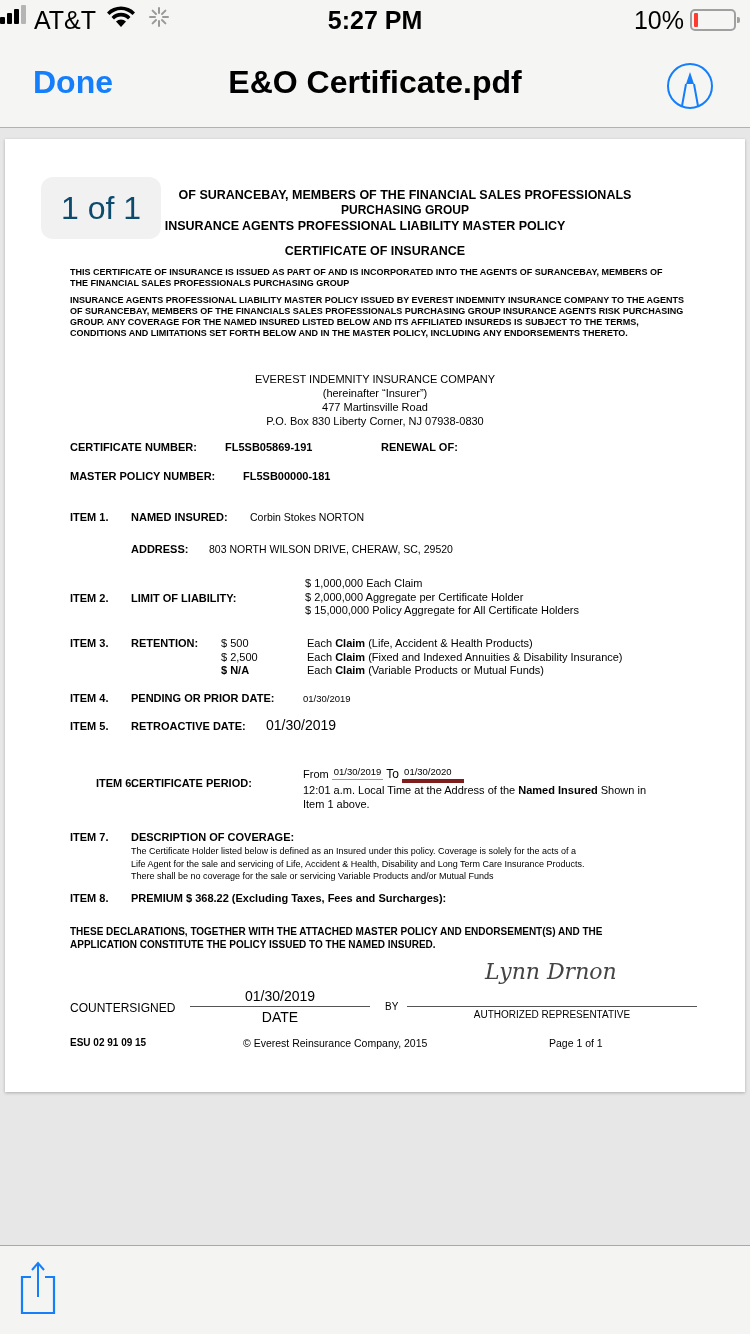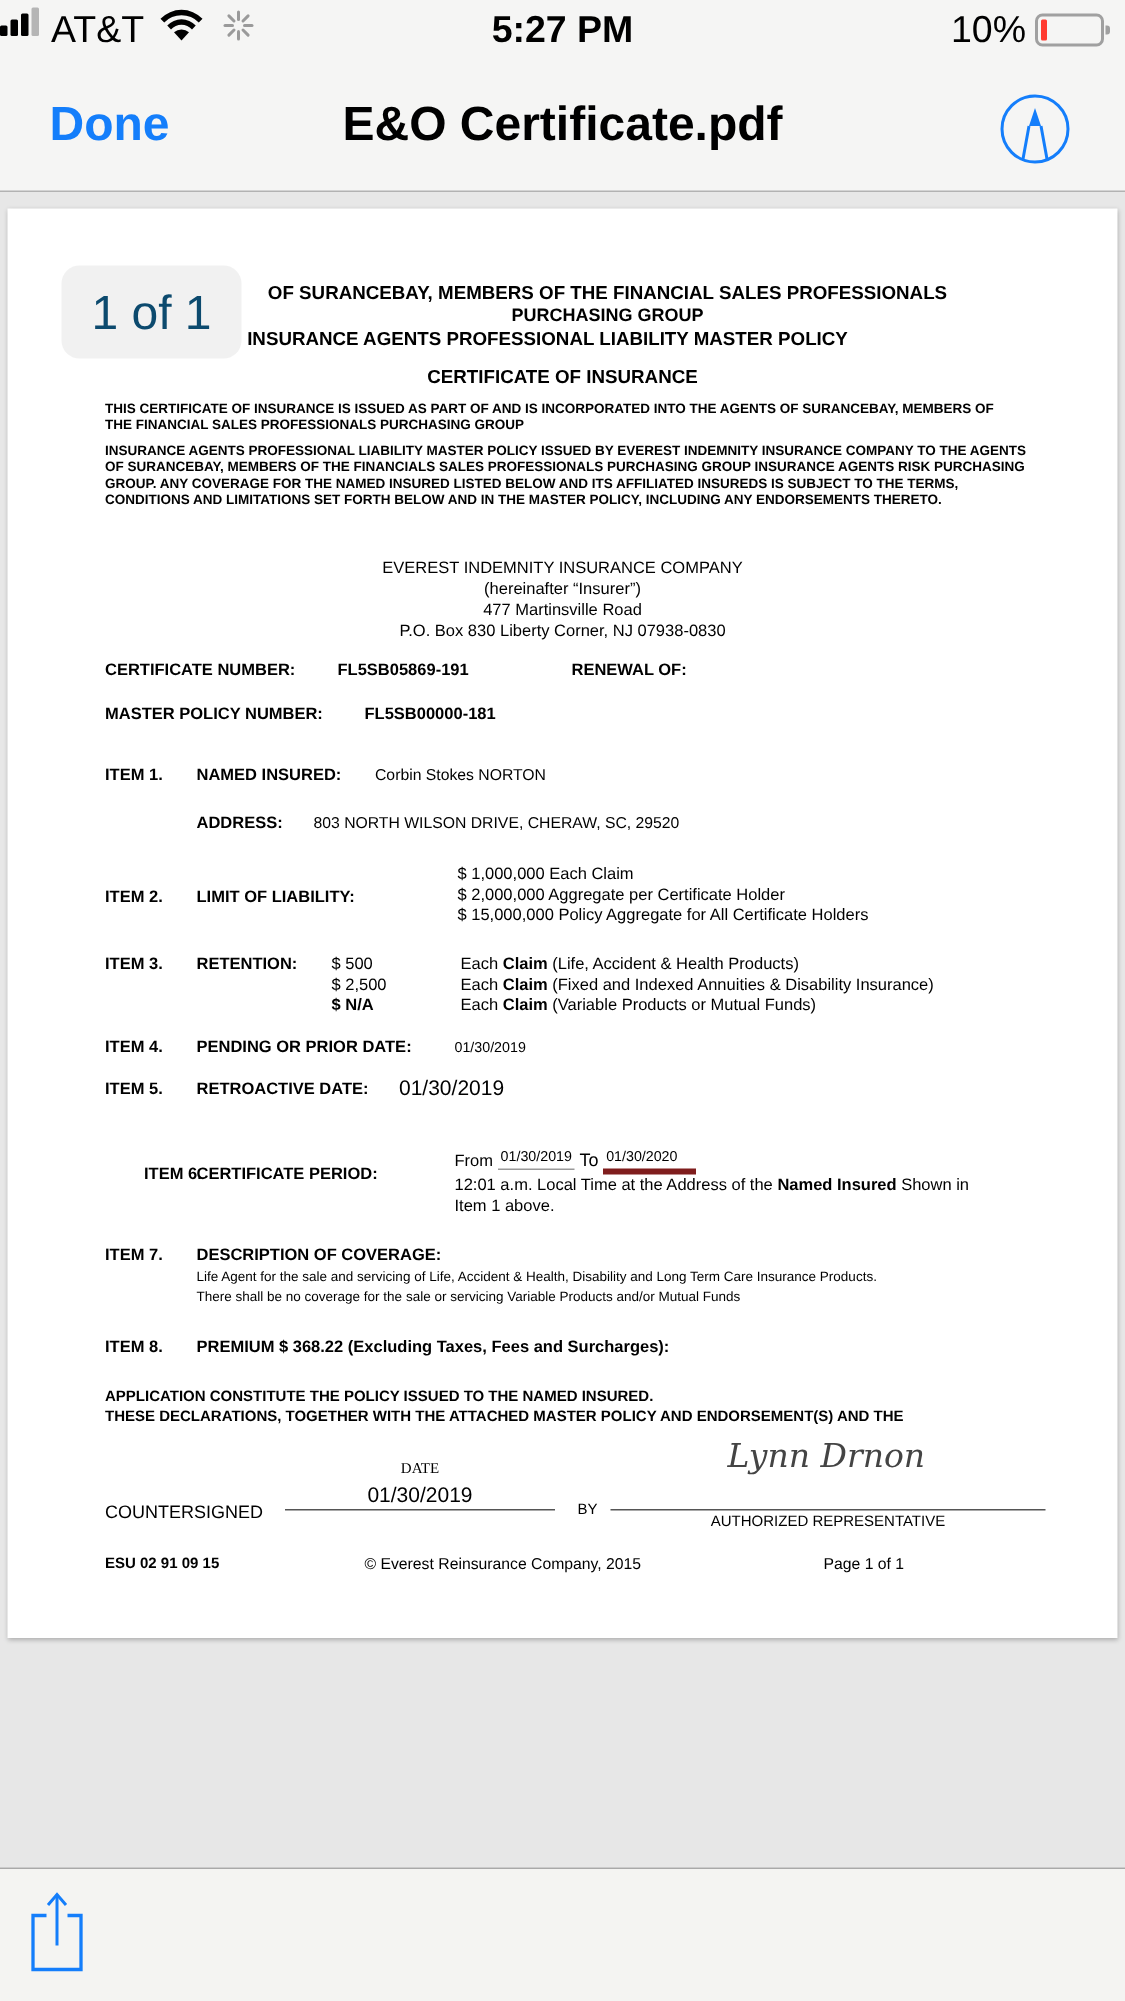--- a/index.html
+++ b/index.html
@@ -170,36 +170,37 @@
           <span style="font-size:12px;">To</span>
           <span style="display:inline-block;border-bottom:4px solid #7f1d1d;font-size:9.5px;vertical-align:3px;padding:0 12px 0 2px;">01/30/2020</span>
         </div>
         <div><span>12:01 a.m. Local Time at the Address of the </span><b>Named Insured</b><span> Shown in</span></div>
         <div>Item 1 above.</div>
       </div>
 
       <div class="abs lbl" style="left:65px;top:692px;">ITEM 7.</div>
       <div class="abs lbl" style="left:126px;top:692px;">DESCRIPTION OF COVERAGE:</div>
       <div class="abs" style="left:126px;top:706px;font-size:9px;line-height:12.5px;width:590px;">
+        <div>The Certificate Holder listed below is defined as an Insured under this policy.  Coverage is solely for the acts of a</div>
         <div>Life Agent for the sale and servicing of Life, Accident &amp; Health, Disability and Long Term Care Insurance Products.</div>
         <div>There shall be no coverage for the sale or servicing Variable Products and/or Mutual Funds</div>
       </div>
 
       <div class="abs lbl" style="left:65px;top:753px;">ITEM 8.</div>
       <div class="abs lbl" style="left:126px;top:753px;">PREMIUM $ 368.22 (Excluding Taxes, Fees and Surcharges):</div>
 
       <div class="abs" style="left:65px;top:786px;font-weight:bold;font-size:10px;line-height:13px;width:640px;">
+        <div>THESE DECLARATIONS, TOGETHER WITH THE ATTACHED MASTER POLICY AND ENDORSEMENT(S) AND THE</div>
         <div>APPLICATION CONSTITUTE THE POLICY ISSUED TO THE NAMED INSURED.</div>
-        <div>THESE DECLARATIONS, TOGETHER WITH THE ATTACHED MASTER POLICY AND ENDORSEMENT(S) AND THE</div>
       </div>
 
       <div class="abs" style="left:65px;top:862px;font-size:12px;">COUNTERSIGNED</div>
       <div class="abs center" style="left:185px;top:849px;width:180px;font-size:14px;">01/30/2019</div>
       <div class="abs line" style="left:185px;top:867px;width:180px;"></div>
-      <div class="abs center" style="left:185px;top:835px;width:180px;font-size:10px;font-family:Liberation Serif, serif;">DATE</div>
+      <div class="abs center" style="left:185px;top:870px;width:180px;font-size:14px;">DATE</div>
       <div class="abs" style="left:380px;top:862px;font-size:10px;">BY</div>
       <div class="abs sig" style="left:480px;top:820px;">Lynn Drnon</div>
       <div class="abs line" style="left:402px;top:867px;width:290px;"></div>
       <div class="abs center" style="left:402px;top:870px;width:290px;font-size:10px;">AUTHORIZED REPRESENTATIVE</div>
 
       <div class="abs b" style="left:65px;top:898px;font-size:10px;">ESU 02 91 09 15</div>
       <div class="abs" style="left:238px;top:898px;font-size:10.5px;">© Everest Reinsurance Company, 2015</div>
       <div class="abs" style="left:544px;top:898px;font-size:10.5px;">Page 1 of 1</div>
     </div>
 

